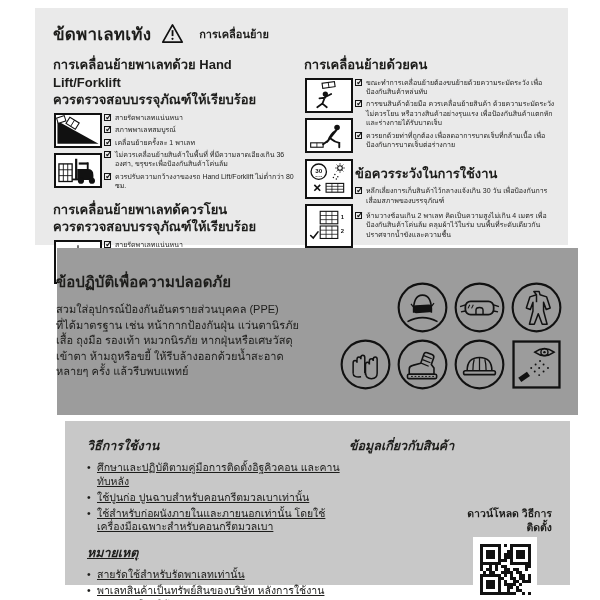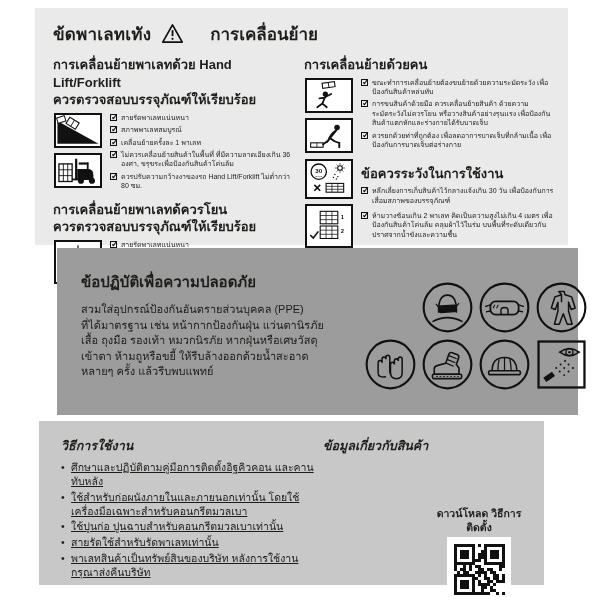--- a/index.html
+++ b/index.html
@@ -4,55 +4,55 @@
 <style>
   * { margin:0; padding:0; box-sizing:border-box; }
   html,body { width:600px; height:600px; background:#fff; font-family:"Liberation Sans", sans-serif; color:#1d1d1b; }
   .page { position:relative; width:600px; height:600px; background:#fff; overflow:hidden; }
   .preline { white-space:pre-line; }
 
   
   .panel-top { position:absolute; left:35px; top:8px; width:533px; height:237px; background:#eaeaea; padding:12px 12px 8px 18px; }
   .header-row { display:flex; align-items:center; gap:10px; }
   .title { font-size:17px; font-weight:bold; letter-spacing:.2px; }
-  .subtitle { font-size:17px; font-weight:bold; margin-left:16px; }
+  .subtitle { font-size:11px; font-weight:bold; margin-left:5px; }
   .cols { display:flex; margin-top:9px; }
   .col-left { width:243px; flex:none; }
   .col-right { flex:1; margin-left:8px; }
   .blk-head { font-size:13px; font-weight:bold; line-height:1.35; margin-bottom:4px; }
-  .row { display:flex; gap:7px; margin-bottom:5px; }
+  .row { display:flex; gap:1px; margin-bottom:5px; }
   .icon-col { width:50px; flex:none; display:flex; flex-direction:column; gap:5px; align-items:center; }
   .ibox { width:48px; height:35px; border:2px solid #111; background:#fff; display:flex; align-items:center; justify-content:center; overflow:hidden; }
   .checklist { list-style:none; flex:1; }
   .checklist li { display:flex; gap:4px; font-size:7px; line-height:1.35; margin-bottom:3px; }
   .checklist.spread li { margin-bottom:9px; }
   .cb { flex:none; position:relative; width:7px; height:7px; border:1.2px solid #111; margin-top:1px; }
   .cb::after { content:"✓"; position:absolute; left:0px; top:-4px; font-size:9px; font-weight:bold; color:#111; }
   .crane-block { margin-top:7px; }
 
   
-  .band { position:absolute; left:57px; top:248px; width:521px; height:167px; background:#9c9c9c; padding:22px 14px 14px 24px; display:flex; }
+  .band { position:absolute; left:57px; top:248px; width:521px; height:167px; background:#9c9c9c; padding:22px 14px 14px 24px; display:flex;justify-content:flex-end; }
   .band-text { width:282px; flex:none; }
   .band-text h2 { font-size:15px; font-weight:bold; margin-bottom:8px; }
   .band-text p { font-size:11px; line-height:1.42; font-weight:500; }
   .ppe-grid { flex:1; display:grid; grid-template-columns:repeat(4,55px); grid-auto-rows:55px; gap:2px; justify-content:end; align-content:center; }
   .ppe { display:flex; align-items:center; justify-content:center; }
 
   
-  .panel-bottom { position:absolute; left:39px; top:421px; width:505px; height:164px; background:#c8c8c8; padding:15px 16px 10px 22px; display:flex; }
+  .panel-bottom { position:absolute; left:65px; top:421px; width:505px; height:164px; background:#c8c8c8; padding:15px 16px 10px 22px; display:flex; }
   .pb-left { width:258px; flex:none; }
   .pb-right { flex:1; position:relative; padding-left:4px; }
   .panel-bottom h3 { font-style:italic; font-size:12.5px; font-weight:bold; margin-bottom:5px; }
   .panel-bottom h3.underline { text-decoration:underline; margin-top:9px; }
   .bullets { list-style:none; }
   .bullets li { font-size:10.5px; line-height:1.32; padding-left:10px; position:relative; margin-bottom:2px;text-decoration:underline; }
   .bullets li::before { content:"•"; position:absolute; left:0; top:0; }
   .pb-right p { font-size:10.5px; line-height:1.35; }
   .qr-block { position:absolute; right:2px; top:70px; width:94px; text-align:center; }
-  .qr-caption { font-size:7px; font-weight:bold; margin-bottom:3px; }
+  .qr-caption { font-size:7px; font-weight:bold; margin-bottom:3px;text-align:right; }
   .qr-card { width:64px; height:64px; background:#fff; margin:0 auto; display:flex; align-items:center; justify-content:center; }
   .qr { position:relative; width:51px; height:51px; background:#fff; }
   .qr i { position:absolute; width:3px; height:3px; background:#111; }
   .qr b.f { position:absolute; width:21px; height:21px; border:3px solid #111; }
   .qr b.f::after { content:""; position:absolute; inset:3px; background:#111; }
   .qr b.tl { left:0; top:0; } .qr b.tr { right:0; top:0; } .qr b.bl { left:0; bottom:0; }
 
   svg text { font-family:"Liberation Sans", sans-serif; }
 </style>
 </head>
@@ -365,23 +365,24 @@
         </svg>
       </span>
     </div>
   </section>
 
   <section class="panel-bottom">
     <div class="pb-left">
       <h3>วิธีการใช้งาน</h3>
       <ul class="bullets">
         <li>ศึกษาและปฏิบัติตามคู่มือการติดตั้งอิฐคิวคอน และคานทับหลัง</li>
+        <li>ใช้ปูนก่อ ปูนฉาบสำหรับคอนกรีตมวลเบาเท่านั้น</li>
         <li>ใช้สำหรับก่อผนังภายในและภายนอกเท่านั้น โดยใช้เครื่องมือเฉพาะสำหรับคอนกรีตมวลเบา</li>
-        <li>ใช้ปูนก่อ ปูนฉาบสำหรับคอนกรีตมวลเบาเท่านั้น</li>
       </ul>
+      <h3 class="underline">หมายเหตุ</h3>
       <ul class="bullets">
         <li>สายรัดใช้สำหรับรัดพาเลทเท่านั้น</li>
         <li>พาเลทสินค้าเป็นทรัพย์สินของบริษัท หลังการใช้งานกรุณาส่งคืนบริษัท</li>
       </ul>
     </div>
     <div class="pb-right">
       <h3>ข้อมูลเกี่ยวกับสินค้า</h3>
       <div class="qr-block">
         <p class="qr-caption">ดาวน์โหลด วิธีการติดตั้ง</p>
         <div class="qr-card">

